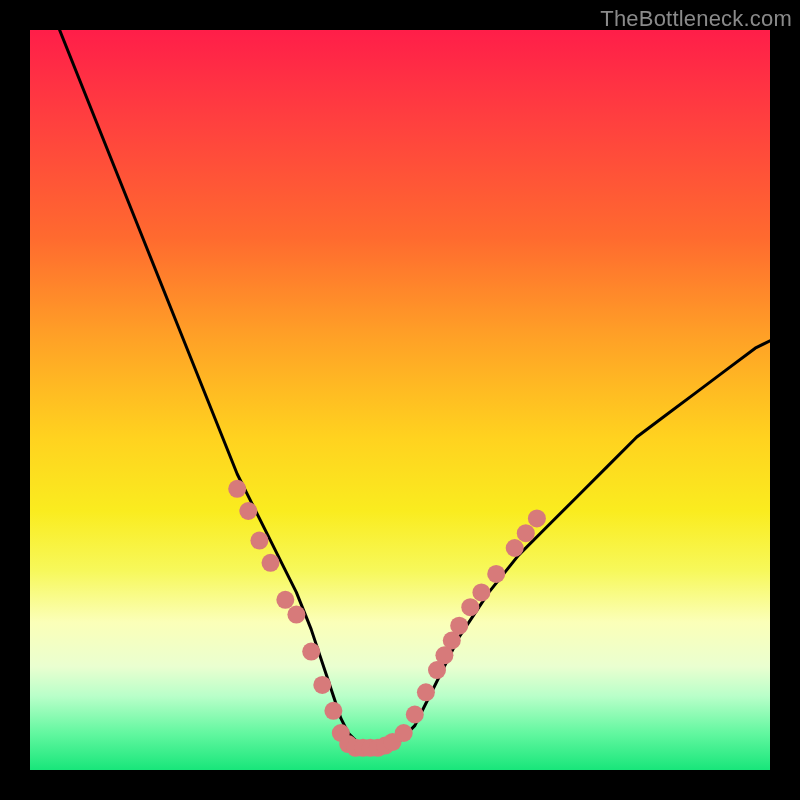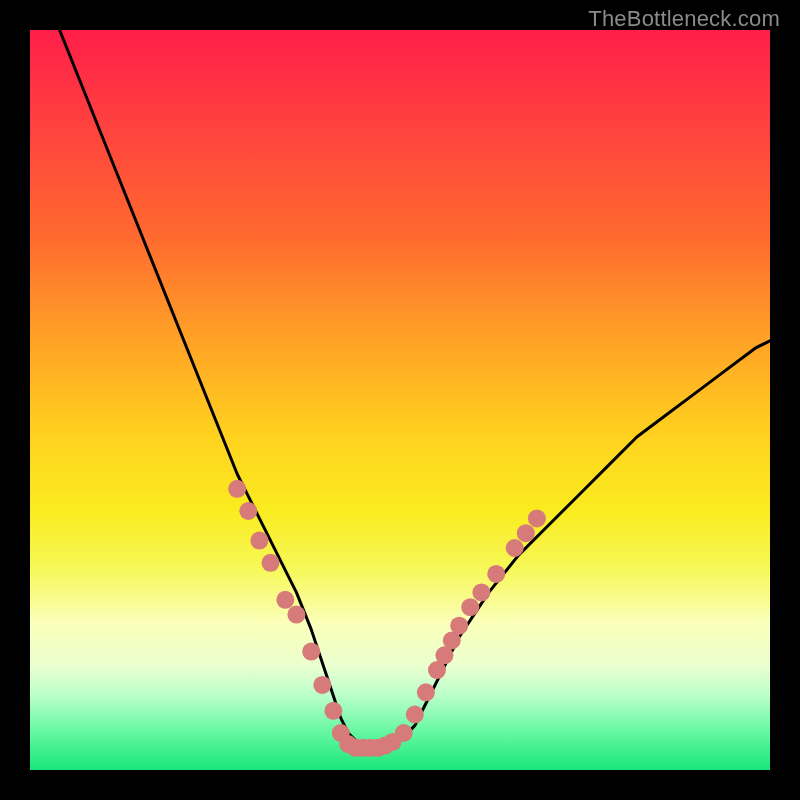--- a/index.html
+++ b/index.html
@@ -14,21 +14,21 @@
     position: absolute;
     top: 0;
     left: 0;
     width: 800px;
     height: 800px;
     background: #000;
   }
   .watermark {
     position: absolute;
     top: 6px;
-    right: 20px;
+    right: 8px;
     font-family: Arial, Helvetica, sans-serif;
     font-size: 22px;
     color: #8a8a8a;
     letter-spacing: 0.2px;
     font-weight: 500;
     text-align: right;
   }
   .plot-area {
     position: absolute;
     top: 30px;

